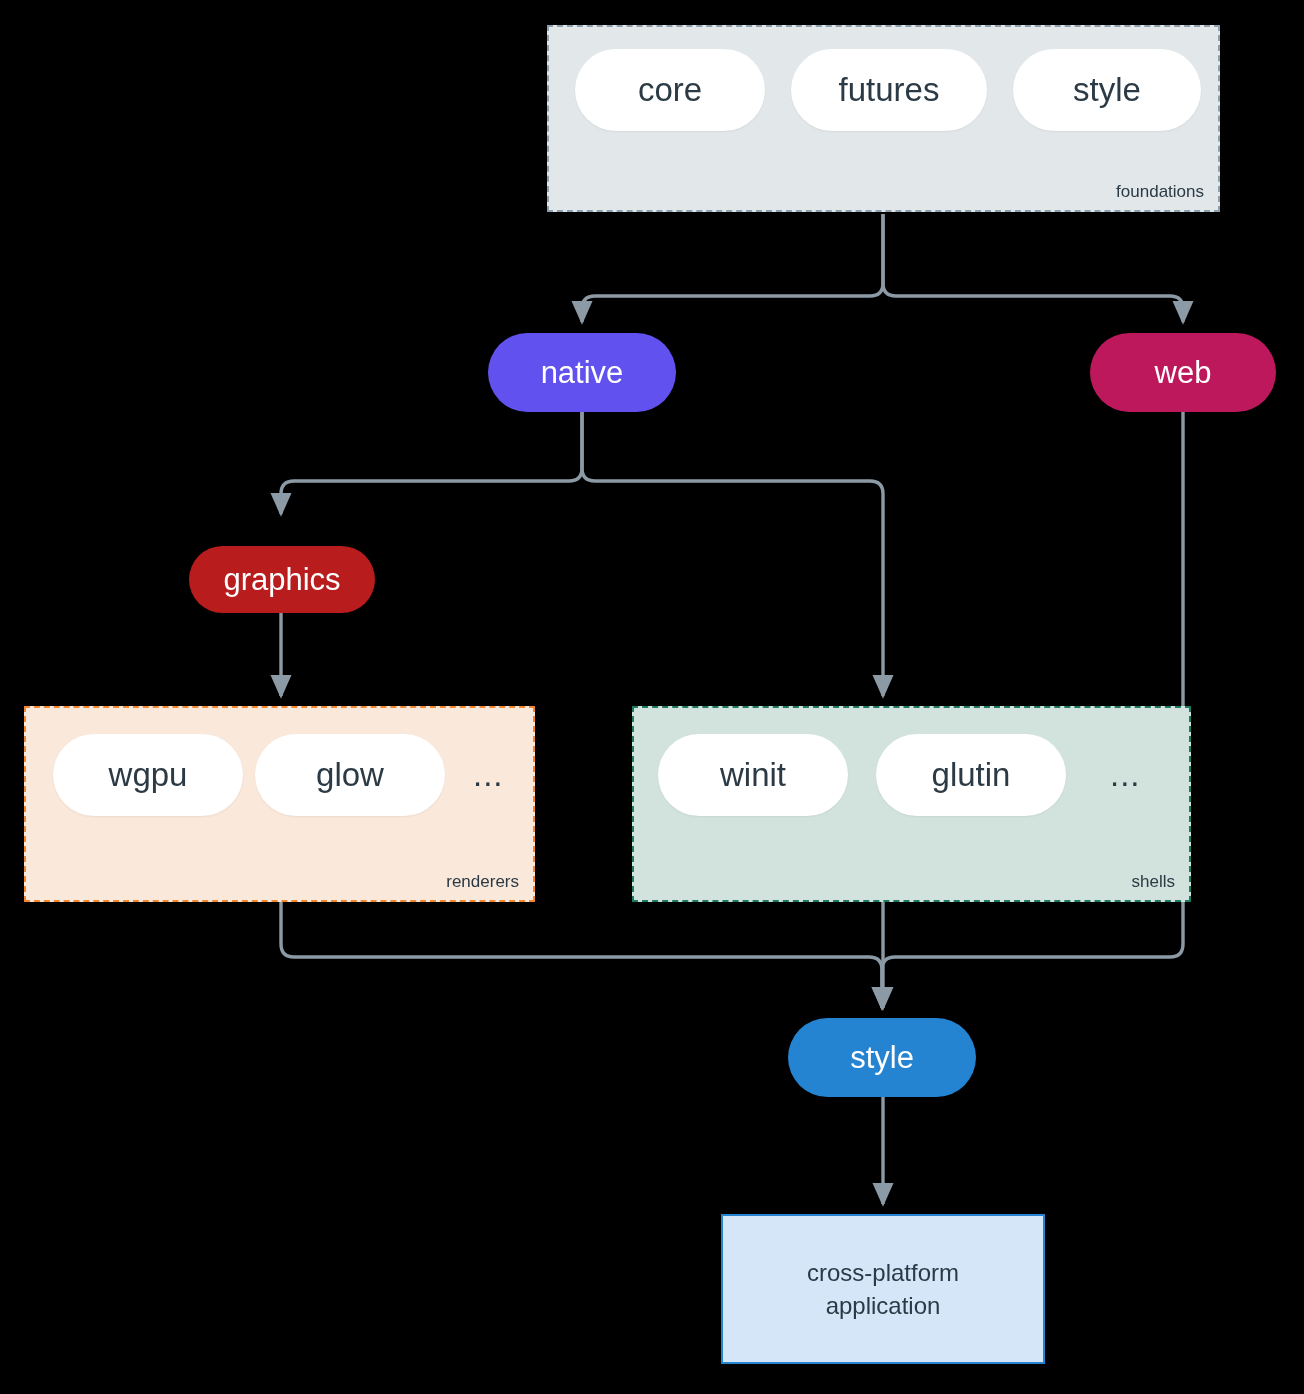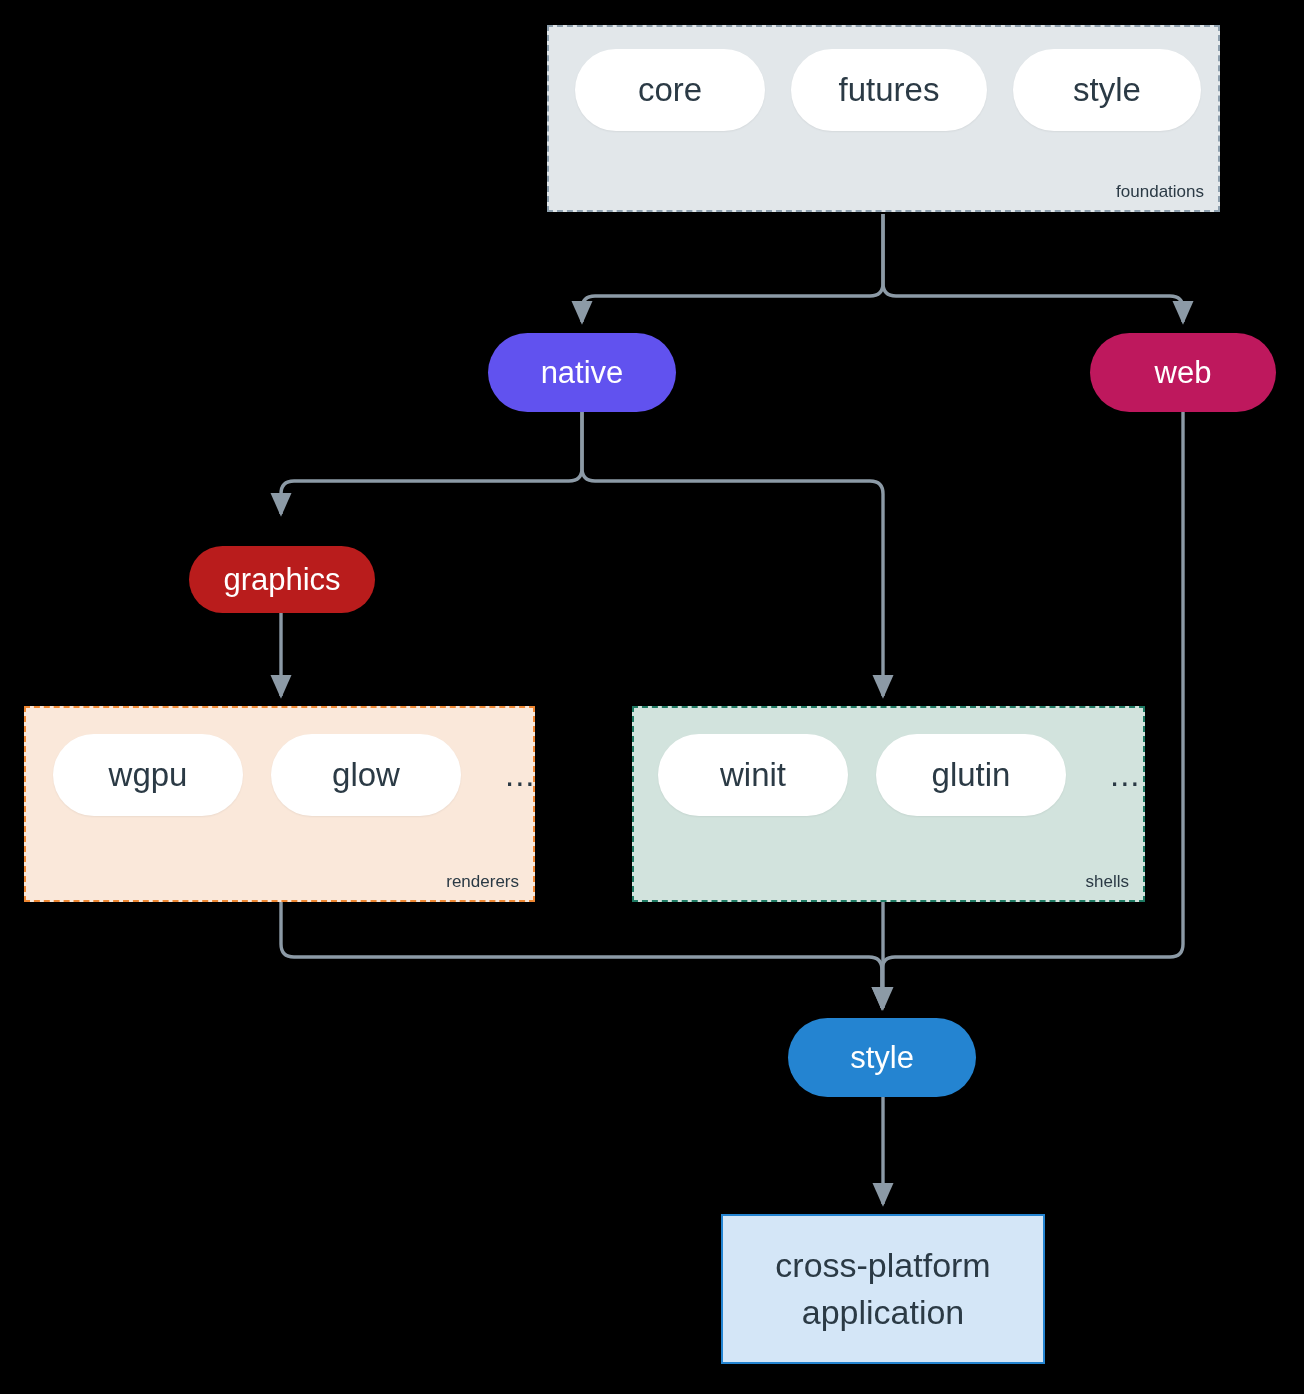--- a/index.html
+++ b/index.html
@@ -65,27 +65,27 @@
     left: 24px;
     top: 706px;
     width: 511px;
     height: 196px;
     background: #fae8da;
     border: 2px dashed #ef8833;
   }
   #cluster-renderers .cluster-items {
     left: 27px;
     top: 26px;
-    gap: 28px;
+    gap: 12px;
   }
   
   #cluster-shells {
     left: 632px;
     top: 706px;
-    width: 513px;
+    width: 559px;
     height: 196px;
     background: #d2e3dd;
     border: 2px dashed #1f7a63;
   }
   #cluster-shells .cluster-items {
     left: 24px;
     top: 26px;
     gap: 28px;
   }
   
@@ -163,21 +163,21 @@
     width: 324px;
     height: 150px;
     background: #d4e6f7;
     border: 2px solid #2484d1;
     box-sizing: border-box;
     display: flex;
     flex-direction: column;
     align-items: center;
     justify-content: center;
     color: #2b3a45;
-    font-size: 34px;
+    font-size: 24px;
     line-height: 1.38;
     text-align: center;
   }
 </style>
 </head>
 <body>
 
 <div id="canvas">
 
   <svg class="edges" viewBox="0 0 1304 1394" width="1304" height="1394">

